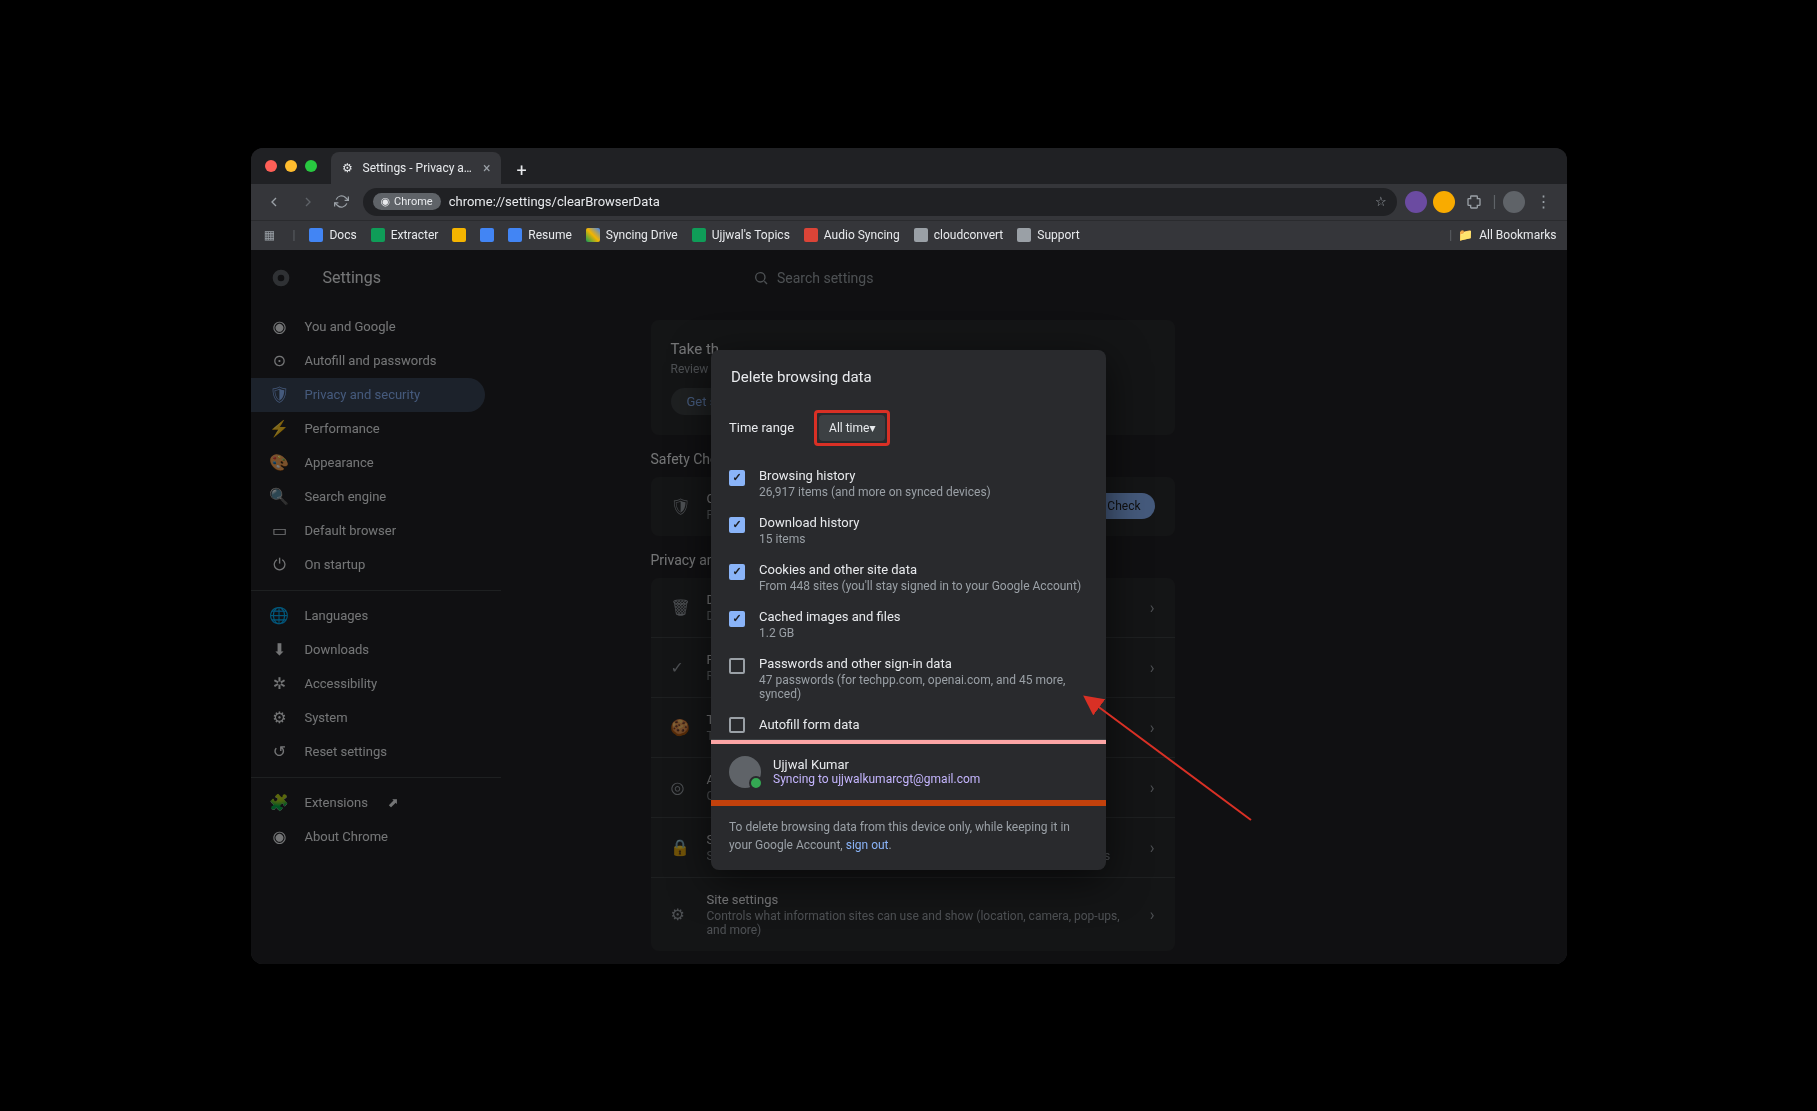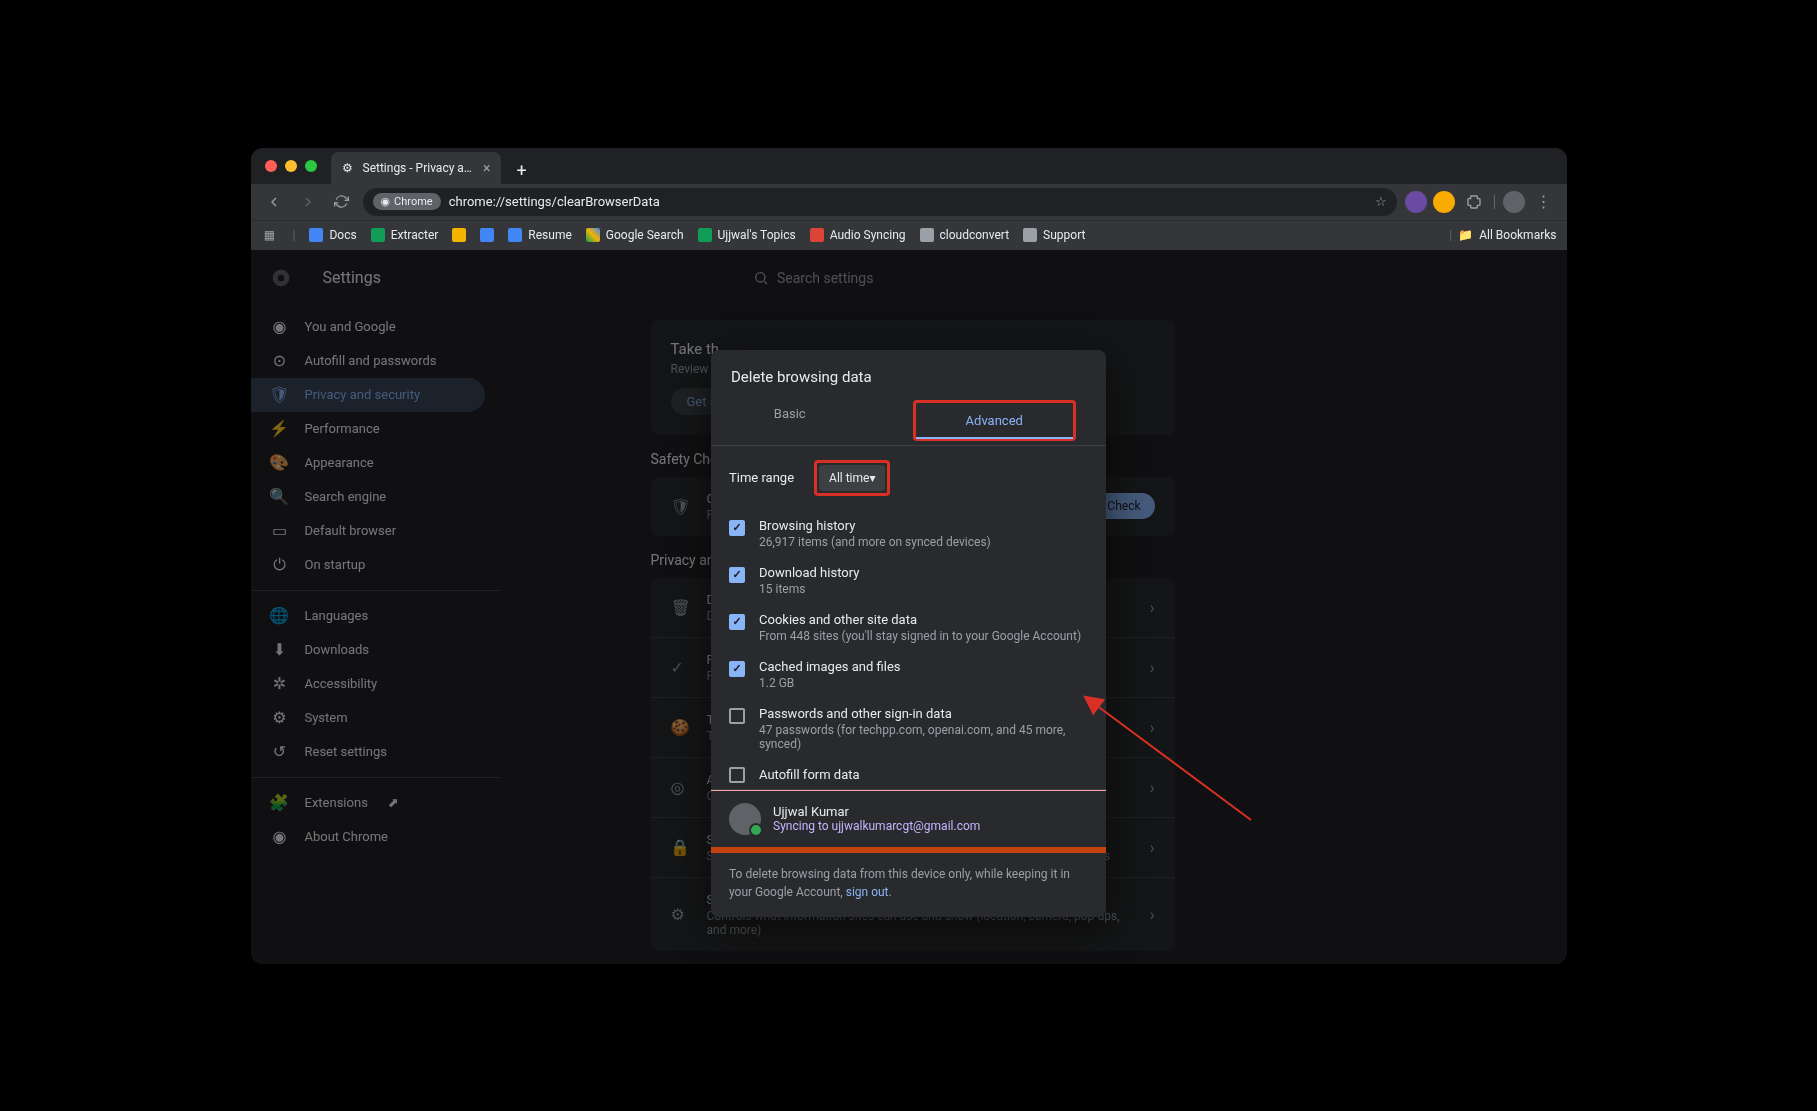--- a/index.html
+++ b/index.html
@@ -68,21 +68,21 @@
 .cb{width:16px;height:16px;border:2px solid #8ab4f8;border-radius:2px;display:flex;align-items:center;justify-content:center;flex-shrink:0;margin-top:2px}
 .cb.checked{background:#8ab4f8}
 .cb.checked::after{content:"✓";color:#202124;font-size:11px;font-weight:bold}
 .cb.unchecked{border-color:#9aa0a6}
 .opt-t{color:#e8eaed;font-size:13px}
 .opt-s{color:#9aa0a6;font-size:12px;margin-top:2px}
 .dlg-sep{height:1px;background:#3c4043;margin-top:6px}
 .dlg-btns{display:flex;justify-content:flex-end;gap:10px;padding:12px 16px}
 .btn{padding:7px 18px;border-radius:16px;font-size:13px;cursor:pointer;border:1px solid #5f6368;background:transparent;color:#8ab4f8}
 .btn.primary{background:#8ab4f8;color:#202124;border:none}
-.user-row{display:flex;align-items:center;gap:12px;padding:12px 18px;border-top:1px solid #fca5a5}
+.user-row{display:flex;align-items:center;gap:12px;padding:12px 18px;border-top:4px solid #fca5a5}
 .uavatar{width:32px;height:32px;border-radius:50%;background:#5f6368;position:relative}
 .ubadge{position:absolute;bottom:-2px;right:-2px;width:14px;height:14px;border-radius:50%;background:#34a853;border:2px solid #292a2d}
 .uname{color:#e8eaed;font-size:13px}
 .usync{color:#c4b5fd;font-size:12px}
 .footer-txt{padding:12px 18px 16px;font-size:12px;color:#9aa0a6;line-height:1.5;border-top:6px solid #c2410c}
 .footer-txt a{color:#8ab4f8;text-decoration:none}
 .arrow{position:absolute;pointer-events:none}
 svg{display:block}
 </style>
 </head>
@@ -159,21 +159,21 @@
       </div>
     <div class="bm">
         <span class="bm-ic" style="background:#4285f4"></span>
       </div>
     <div class="bm">
         <span class="bm-ic" style="background:#4285f4"></span>
         <span>Resume</span>
       </div>
     <div class="bm">
         <span class="bm-ic" style="background:linear-gradient(45deg,#0f9d58,#f4b400,#4285f4)"></span>
-        <span>Google Search</span>
+        <span>Syncing Drive</span>
       </div>
     <div class="bm">
         <span class="bm-ic" style="background:#0f9d58"></span>
         <span>Ujjwal's Topics</span>
       </div>
     <div class="bm">
         <span class="bm-ic" style="background:#db4437"></span>
         <span>Audio Syncing</span>
       </div>
     <div class="bm">
@@ -343,26 +343,20 @@
               <div class="row-s">Controls what information sites can use and show (location, camera, pop-ups, and more)</div>
             </div>
             <span class="chev">›</span>
           </div>
       </div>
     </div>
 
     <div class="overlay">
       <div class="dialog">
         <div class="dlg-title">Delete browsing data</div>
-        <div class="tabs">
-          <div class="dtab">Basic</div>
-          <div class="hl-box" style="flex:1;padding:0;margin:4px 30px 4px 44px">
-              <div class="dtab active">Advanced</div>
-            </div>
-        </div>
         <div class="time-row">
           <span>Time range</span>
           <div class="hl-box">
               <div class="select">
                 <span>All time</span>
                 <span>▾</span>
               </div>
             </div>
         </div>
         <div class="opts">

